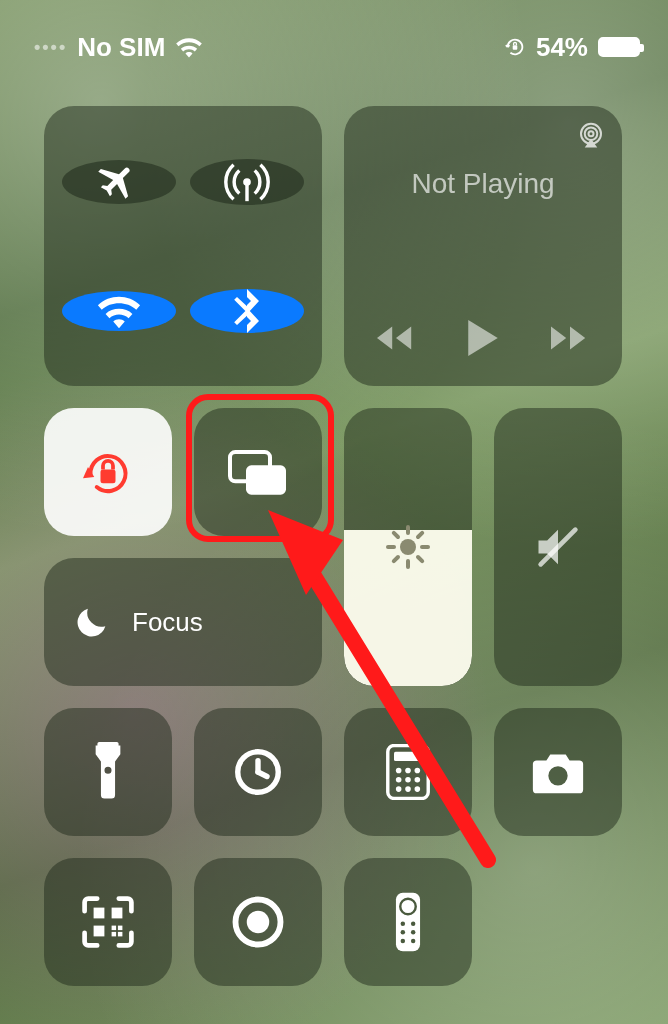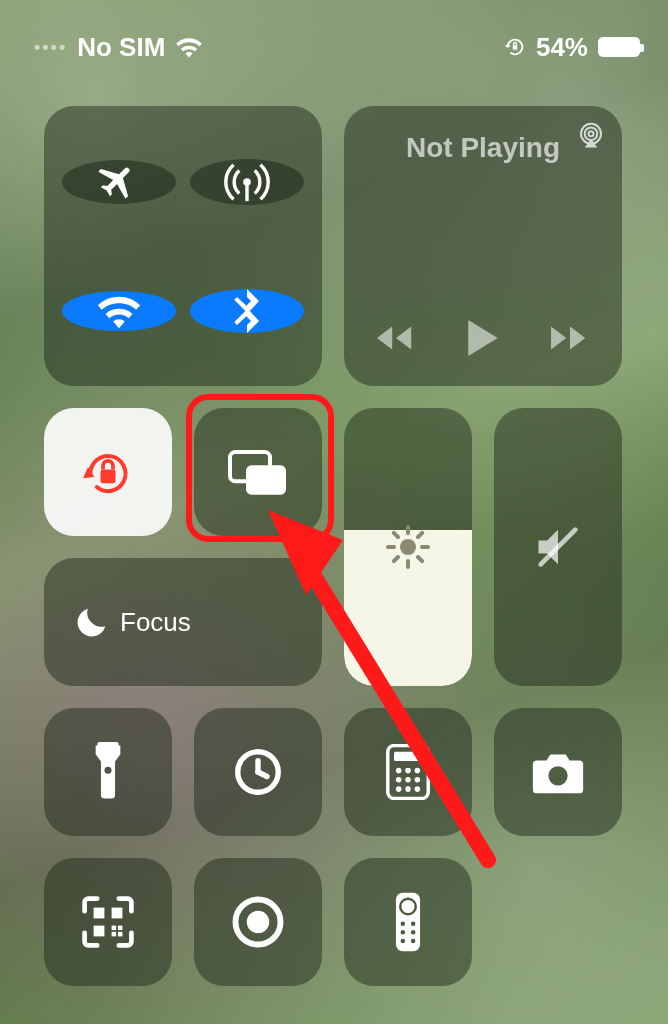--- a/index.html
+++ b/index.html
@@ -54,26 +54,26 @@
   }
   .circ {
     border-radius: 50%; background: rgba(30,40,25,0.55);
     display: flex; align-items: center; justify-content: center;
   }
   .circ.on { background: #0a7aff; }
 
   
   .media { grid-column: 3 / 5; grid-row: 1; flex-direction: column; justify-content: space-between; padding: 26px 20px 30px; }
   .airplay-corner { position: absolute; top: 14px; right: 16px; opacity: .75; }
-  .np-label { font-size: 28px; color: rgba(255,255,255,0.65); font-weight: 700; }
+  .np-label { font-size: 28px; color: rgba(255,255,255,0.65); font-weight: 400; margin-top: 36px; }
   .media-controls { display: flex; gap: 52px; align-items: center; color: rgba(255,255,255,0.55); }
 
   .orientation { grid-column: 1; grid-row: 2; }
   .screen-mirror { grid-column: 2; grid-row: 2; }
-  .focus { grid-column: 1 / 3; grid-row: 3; justify-content: flex-start; padding-left: 28px; gap: 8px; }
+  .focus { grid-column: 1 / 3; grid-row: 3; justify-content: flex-start; padding-left: 28px; gap: 20px; }
   .focus-label { font-size: 26px; font-weight: 500; }
 
   .brightness { grid-column: 3; grid-row: 2 / 4; padding: 0; overflow: hidden; }
   .brightness-fill {
     position: absolute; left: 0; right: 0; bottom: 0; height: 56%;
     background: rgba(255,255,240,0.95); border-radius: 0 0 30px 30px;
   }
   .volume { grid-column: 4; grid-row: 2 / 4; }
 
   .flashlight { grid-column: 1; grid-row: 4; }

